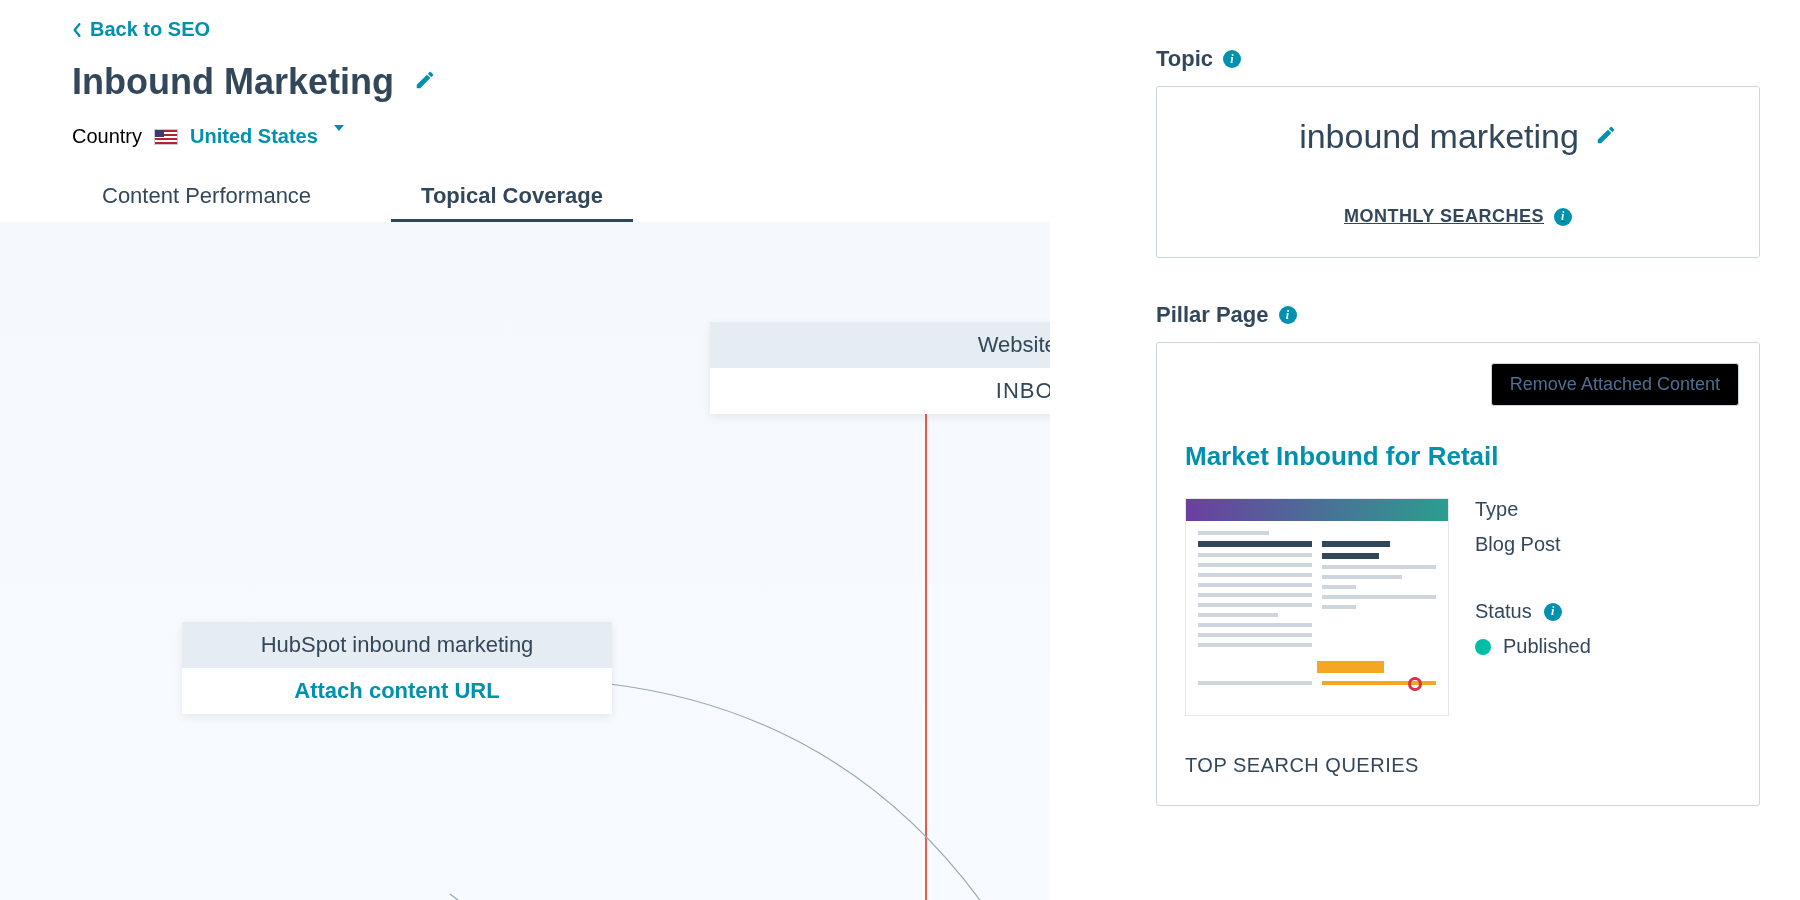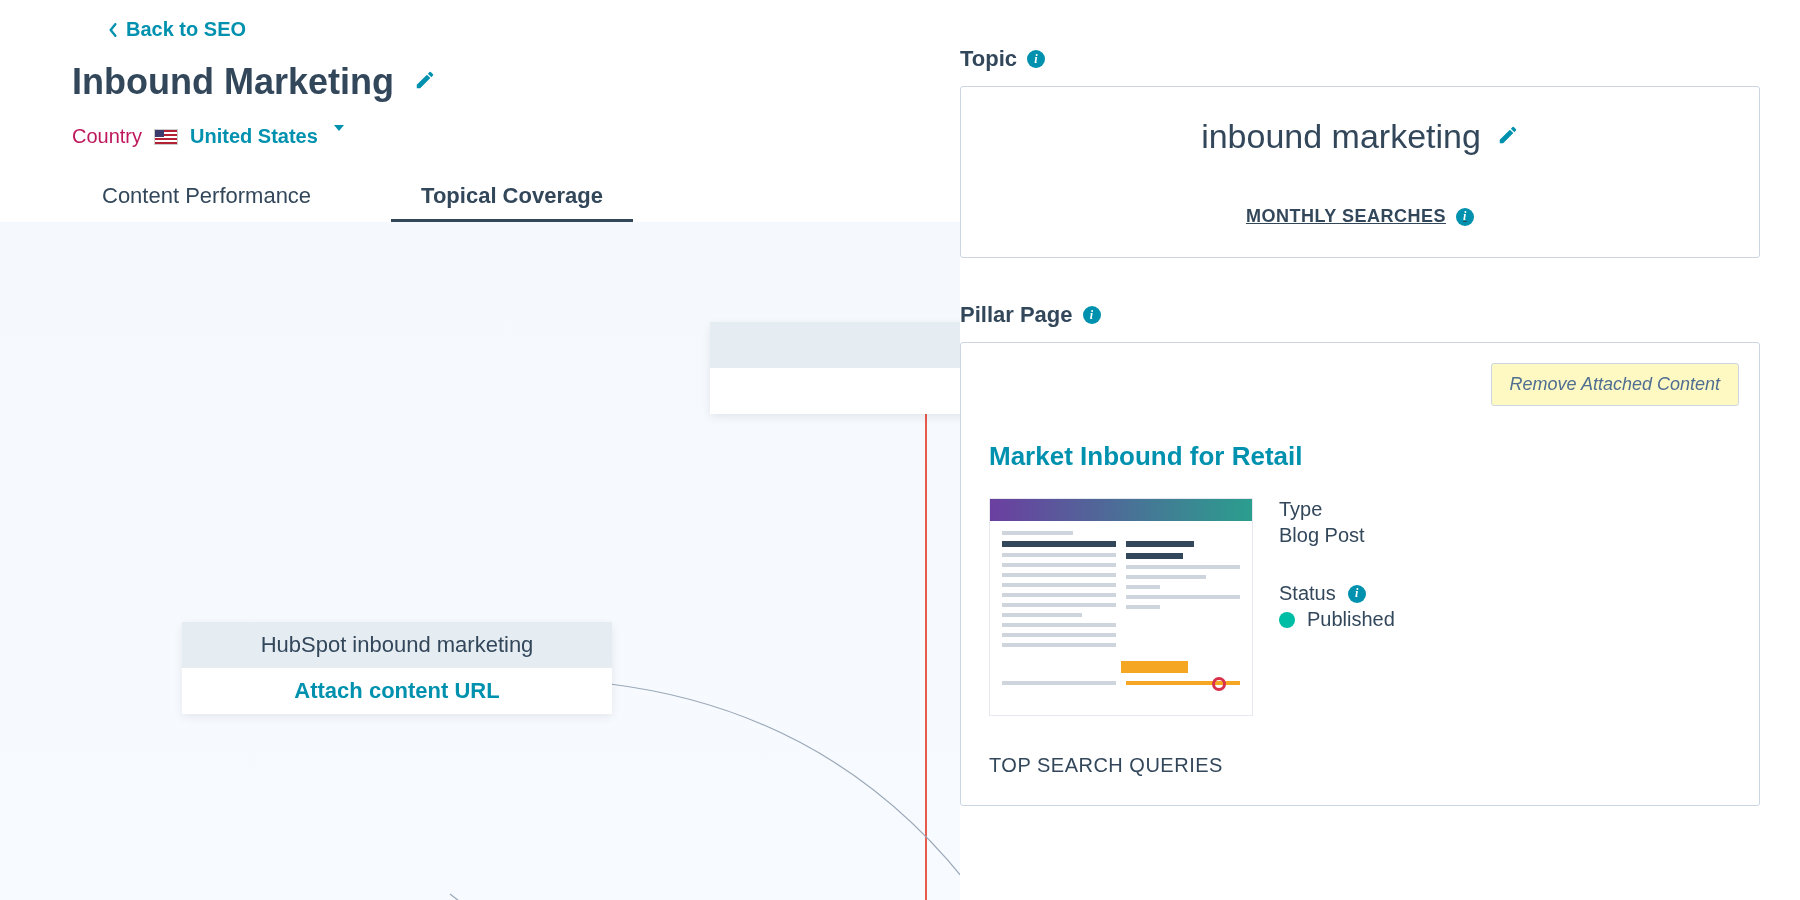--- a/index.html
+++ b/index.html
@@ -26,21 +26,20 @@
     .back-link {
       display: inline-flex;
       align-items: center;
       gap: 8px;
       color: #0091ae;
       font-weight: 700;
       font-size: 20px;
       text-decoration: none;
       cursor: pointer;
       padding: 18px 0 0 72px;
-      margin-left: 36px;
     }
     .back-link svg {
       width: 10px;
       height: 14px;
     }
     .title-row {
       display: flex;
       align-items: center;
       gap: 20px;
       padding: 20px 0 0 72px;
@@ -55,21 +54,21 @@
       cursor: pointer;
     }
     .country-row {
       display: flex;
       align-items: center;
       gap: 12px;
       padding: 22px 0 0 72px;
       font-size: 20px;
     }
     .country-label {
-      color: #be185d;
+      color: #000000;
     }
     .flag {
       width: 24px;
       height: 16px;
       background: linear-gradient(to bottom, #b22234 0%, #b22234 14%, #fff 14%, #fff 28%, #b22234 28%, #b22234 42%, #fff 42%, #fff 56%, #b22234 56%, #b22234 70%, #fff 70%, #fff 84%, #b22234 84%);
       position: relative;
       border: 1px solid #ccc;
     }
     .flag::before {
       content: "";
@@ -169,21 +168,21 @@
       left: 925px;
       top: 180px;
       width: 2px;
       height: 600px;
       background: #e85b4b;
     }
     .sidebar {
       position: absolute;
       right: 0;
       top: 0;
-      width: 840px;
+      width: 644px;
       height: 900px;
       background: #fff;
       padding: 0 40px 12px 0;
     }
     .section-heading {
       display: flex;
       align-items: center;
       gap: 10px;
       font-size: 22px;
       font-weight: 700;
@@ -250,29 +249,28 @@
     .pillar-card {
       border: 1px solid #cbd6e2;
       border-radius: 3px;
       padding: 24px 28px 28px 28px;
       position: relative;
     }
     .remove-btn {
       position: absolute;
       right: 20px;
       top: 20px;
-      background: #fef9c3;
+      background: #000000;
       border: 1px solid #cbd6e2;
       color: #506e91;
       font-size: 18px;
       padding: 10px 18px;
       border-radius: 3px;
       cursor: pointer;
       font-family: inherit;
-      font-style: italic;
     }
     .pillar-title {
       color: #0091ae;
       font-size: 26px;
       font-weight: 700;
       margin-top: 74px;
       cursor: pointer;
     }
     .pillar-body {
       display: flex;
@@ -317,21 +315,21 @@
       height: 14px;
       border: 3px solid #d9304c;
       border-radius: 50%;
       position: absolute;
       right: 26px;
       bottom: 24px;
     }
     .meta-block {
       display: flex;
       flex-direction: column;
-      gap: 3px;
+      gap: 12px;
       font-size: 20px;
     }
     .meta-label {
       color: #33475b;
     }
     .meta-value {
       color: #33475b;
       font-weight: 400;
       margin-bottom: 32px;
     }

